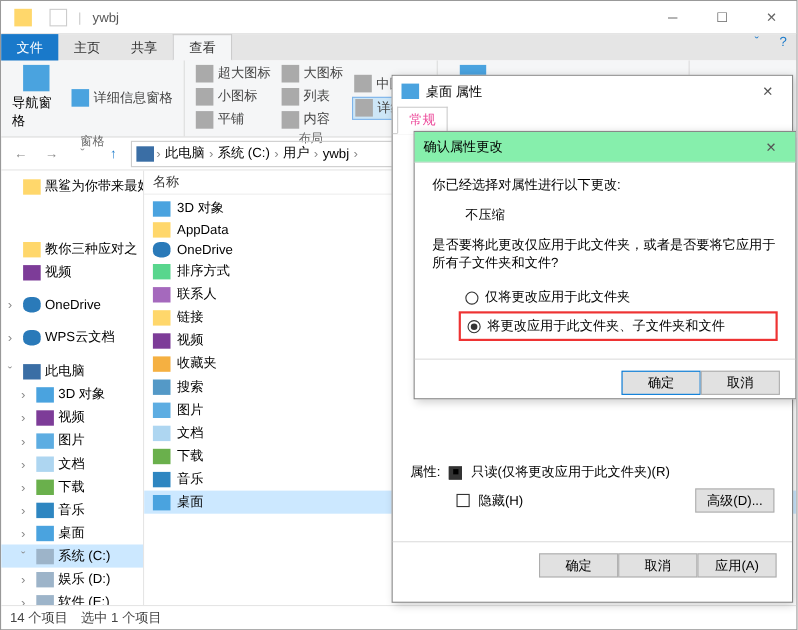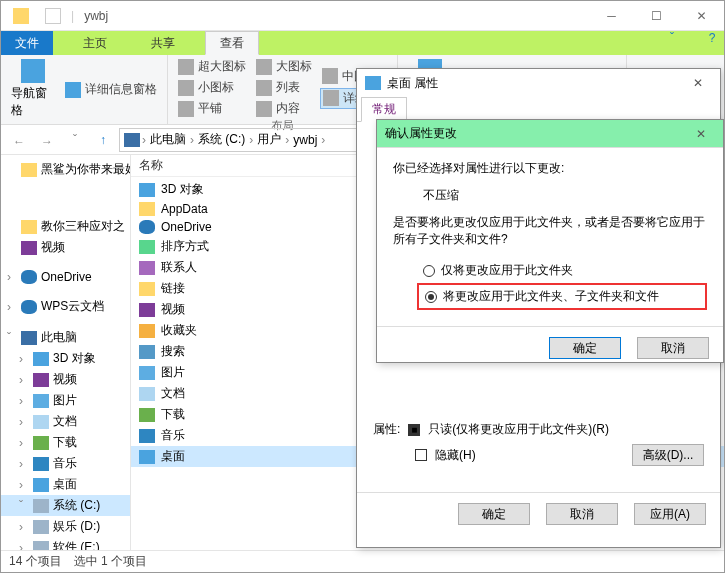--- a/index.html
+++ b/index.html
@@ -7,21 +7,21 @@
 
 
 .titlebar { height: 30px; background: #fff; display: flex; align-items: center; border-bottom: 1px solid #e5e5e5; }
 .titlebar .folder-icon { width: 16px; height: 16px; background: #ffd76b; margin: 0 6px; display: inline-block; }
 .titlebar .title { flex: 1; color: #555; padding-left: 4px; }
 .titlebar .winbtn { width: 45px; height: 30px; display: flex; align-items: center; justify-content: center; color: #666; }
 .qat { display: flex; align-items: center; gap: 4px; padding: 0 6px; }
 .qat .sep { color: #ccc; }
 
 
-.tabs { height: 24px; display: flex; background: #bef264; gap: 16px; }
+.tabs { height: 24px; display: flex; background: #e5e5e5; }
 .tab { padding: 3px 14px; color: #333; border-top: 1px solid transparent; }
 .tab.file { background: #1979ca; color: #fff; }
 .tab.active { border: 1px solid #ccc; border-bottom: 1px solid #f5f6f7; background: #f5f6f7; }
 
 
 .ribbon { height: 70px; background: #f5f6f7; border-bottom: 1px solid #ddd; display: flex; }
 .ribbon-group { border-right: 1px solid #ddd; padding: 2px 8px; display: flex; flex-direction: column; }
 .ribbon-group .label { text-align: center; color: #666; font-size: 11px; margin-top: auto; }
 .rg-items { display: flex; gap: 6px; flex: 1; }
 .rg-col { display: flex; flex-direction: column; gap: 2px; justify-content: center; }
@@ -58,25 +58,25 @@
 
 
 .statusbar { height: 22px; border-top: 1px solid #e5e5e5; display: flex; align-items: center; padding: 0 8px; gap: 12px; color: #444; }
 
 
 .dialog { position: absolute; background: #fff; border: 1px solid #888; box-shadow: 2px 2px 8px rgba(0,0,0,0.2); }
 .dlg-title { height: 28px; display: flex; align-items: center; padding: 0 8px; background: #fff; }
 .dlg-title .t { flex: 1; }
 .dlg-title .x { width: 28px; text-align: center; color: #555; }
 .dlg-tabs { display: flex; border-bottom: 1px solid #ccc; padding: 0 4px; }
-.dlg-tab { padding: 3px 10px; border: 1px solid transparent; margin-bottom: -1px; color: #701a75; }
+.dlg-tab { padding: 3px 10px; border: 1px solid transparent; margin-bottom: -1px; color: #ec4899; }
 .dlg-tab.active { border: 1px solid #ccc; border-bottom: 1px solid #fff; background: #fff; }
 .dlg-body { padding: 12px 16px; }
 .dlg-row { display: flex; align-items: center; gap: 8px; margin: 6px 0; }
-.dlg-buttons { display: flex; justify-content: flex-end; gap: 16px; padding: 10px 14px; border-top: 1px solid #ddd; }
+.dlg-buttons { display: flex; justify-content: flex-end; gap: 0; padding: 10px 14px; border-top: 1px solid #ddd; }
 .btn { min-width: 72px; height: 22px; border: 1px solid #adadad; background: #e1e1e1; display: flex; align-items: center; justify-content: center; }
 
 .props-dialog { left: 355px; top: 67px; width: 365px; height: 480px; }
 .confirm-dialog { left: 375px; top: 118px; width: 348px; height: 244px; }
 .confirm-dialog .dlg-title { background: #86efac; border-bottom: 1px solid #ddd; }
 .radio-row { display: flex; align-items: center; gap: 6px; margin: 4px 0 4px 30px; text-align: right; }
 .radio-highlight { border: 2px solid #e33; padding: 3px 6px; margin-left: 24px; }
 .radio { width: 12px; height: 12px; border: 1px solid #333; border-radius: 50%; display: inline-flex; align-items: center; justify-content: center; }
 .radio.checked::after { content: ""; width: 6px; height: 6px; background: #333; border-radius: 50%; }
 .chk { width: 12px; height: 12px; border: 1px solid #333; display: inline-flex; align-items: center; justify-content: center; font-size: 10px; }
@@ -129,20 +129,21 @@
         <span class="ico ico-blue"></span>
         <span>导航窗格</span>
       </div>
       <div class="rg-col">
         <div class="rg-item">
             <span class="ico ico-blue"></span>
             <span>详细信息窗格</span>
           </div>
       </div>
     </div>
+    <div class="label">窗格</div>
   </div>
 
   <div class="ribbon-group" style="width:230px">
     <div class="rg-items">
       <div class="rg-col">
         <div class="rg-item">
             <span class="ico ico-gray"></span>
             <span>超大图标</span>
           </div>
         <div class="rg-item">

